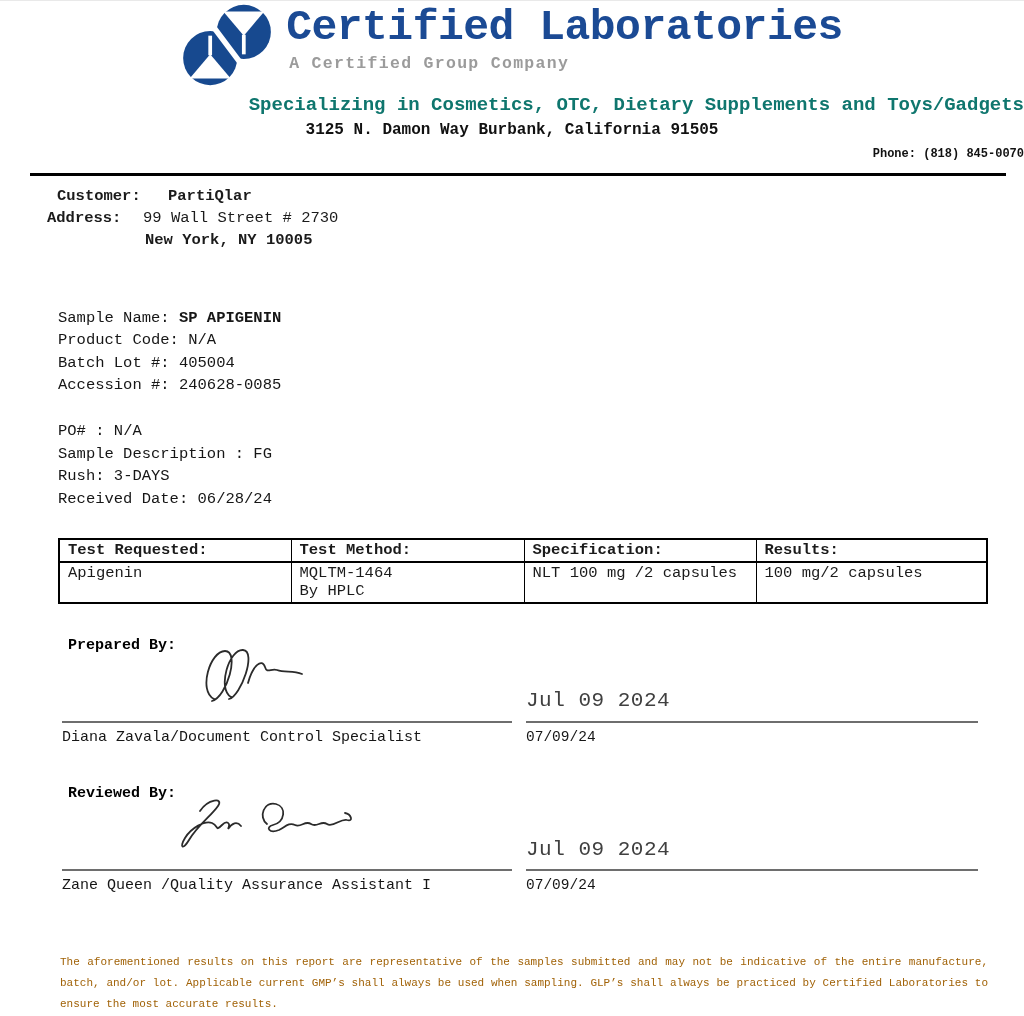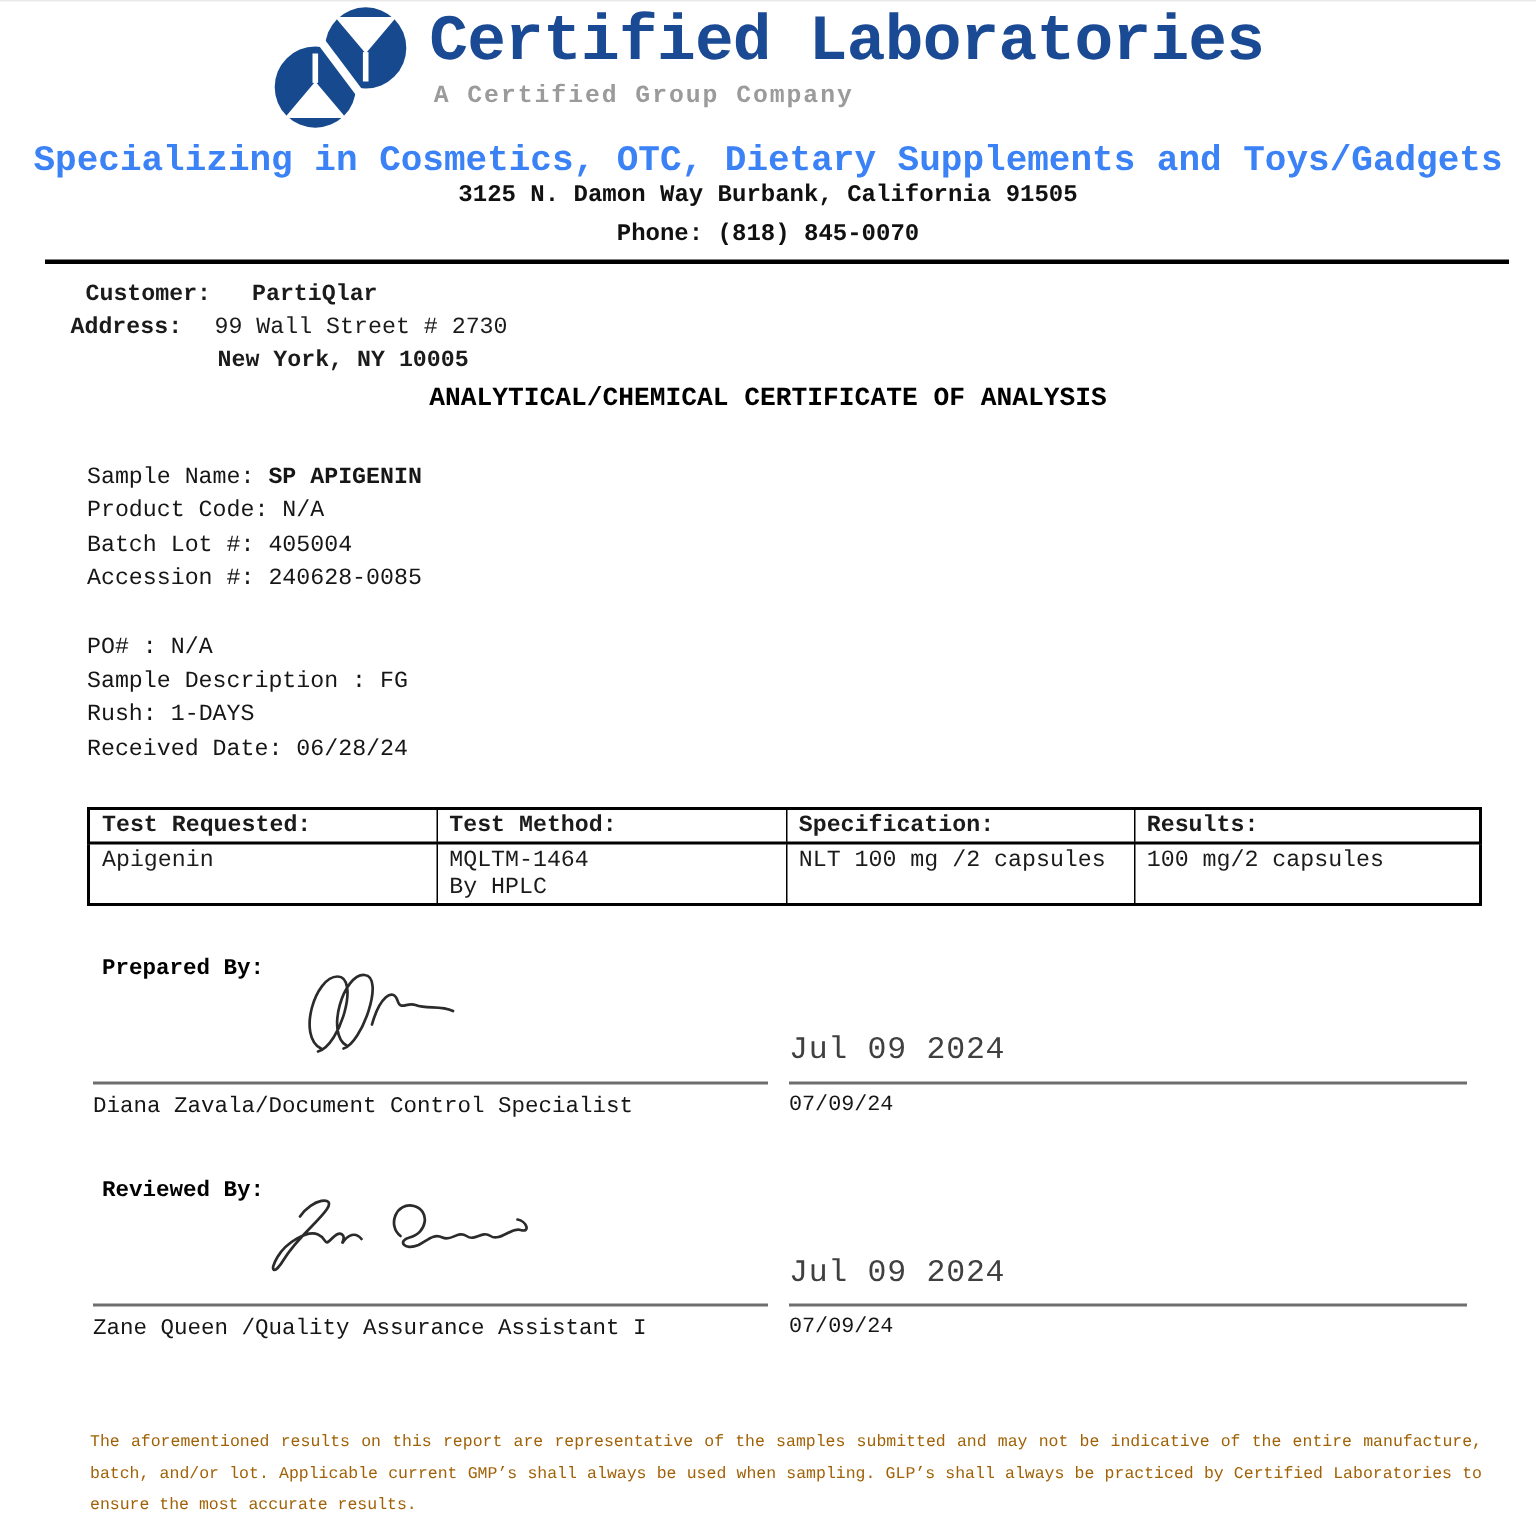--- a/index.html
+++ b/index.html
@@ -10,23 +10,23 @@
     font-family:Liberation Mono, monospace; color:#1b1b1b;
   }
 
   
   .logo-row { position:absolute; top:2px; left:0; right:0; display:flex; justify-content:center; align-items:flex-start; gap:13px; }
   .logo-icon { width:92px; height:84px; flex:0 0 auto; }
   .brand-text { display:flex; flex-direction:column; }
   .brand-name { font-size:43px; font-weight:bold; color:#1b4a94; letter-spacing:-0.5px; line-height:50px; }
   .brand-subtitle { font-size:16.5px; font-weight:bold; color:#9b9b9b; letter-spacing:1.3px; margin-top:1px; padding-left:3px; }
 
-  .tagline { position:absolute; top:93px; left:0; right:0; text-align:center; font-size:24px; font-weight:bold; color:#3b82f6; }
+  .tagline { position:absolute; top:93px; left:0; right:0; text-align:right; font-size:19px; font-weight:bold; color:#0f766e; }
   .addr-line { position:absolute; top:120px; left:0; right:0; text-align:center; font-size:16px; font-weight:bold; color:#111; }
-  .contact-line { position:absolute; top:146px; left:0; right:0; display:flex; justify-content:center; gap:46px; font-size:16px; font-weight:bold; color:#111; }
+  .contact-line { position:absolute; top:146px; left:0; right:0; display:flex; justify-content:flex-end; gap:46px; font-size:12px; font-weight:bold; color:#111; }
 
   .top-rule { position:absolute; top:172px; left:30px; width:976px; height:3px; background:#000; }
 
   
   .cust-line { position:absolute; font-size:15.5px; white-space:nowrap; }
   .b { font-weight:bold; }
 
   .doc-title { position:absolute; top:255px; left:0; right:0; text-align:center; font-size:17.5px; font-weight:bold; color:#000; }
 
   
@@ -87,21 +87,20 @@
     <span class="b">Customer:</span>
   </div>
   <div class="cust-line b" style="top:186px; left:168px;">PartiQlar</div>
 
   <div class="cust-line" style="top:208px; left:47px;">
     <span class="b">Address:</span>
   </div>
   <div class="cust-line" style="top:208px; left:143px;">99 Wall Street # 2730</div>
   <div class="cust-line b" style="top:230px; left:145px;">New York, NY 10005</div>
 
-  <div class="doc-title">ANALYTICAL/CHEMICAL CERTIFICATE OF ANALYSIS</div>
 
   <div class="info-line" style="top:308px;">
     <span>Sample Name:</span>
     <span class="b">SP APIGENIN</span>
   </div>
   <div class="info-line" style="top:330px;">
     <span>Product Code:</span>
     <span>N/A</span>
   </div>
   <div class="info-line" style="top:353px;">
@@ -116,21 +115,21 @@
   <div class="info-line" style="top:421px;">
     <span>PO# :</span>
     <span>N/A</span>
   </div>
   <div class="info-line" style="top:444px;">
     <span>Sample Description :</span>
     <span>FG</span>
   </div>
   <div class="info-line" style="top:466px;">
     <span>Rush:</span>
-    <span>1-DAYS</span>
+    <span>3-DAYS</span>
   </div>
   <div class="info-line" style="top:489px;">
     <span>Received Date:</span>
     <span>06/28/24</span>
   </div>
 
   <table class="results-table">
     <colgroup>
         <col style="width:232px">
         <col style="width:233px">

